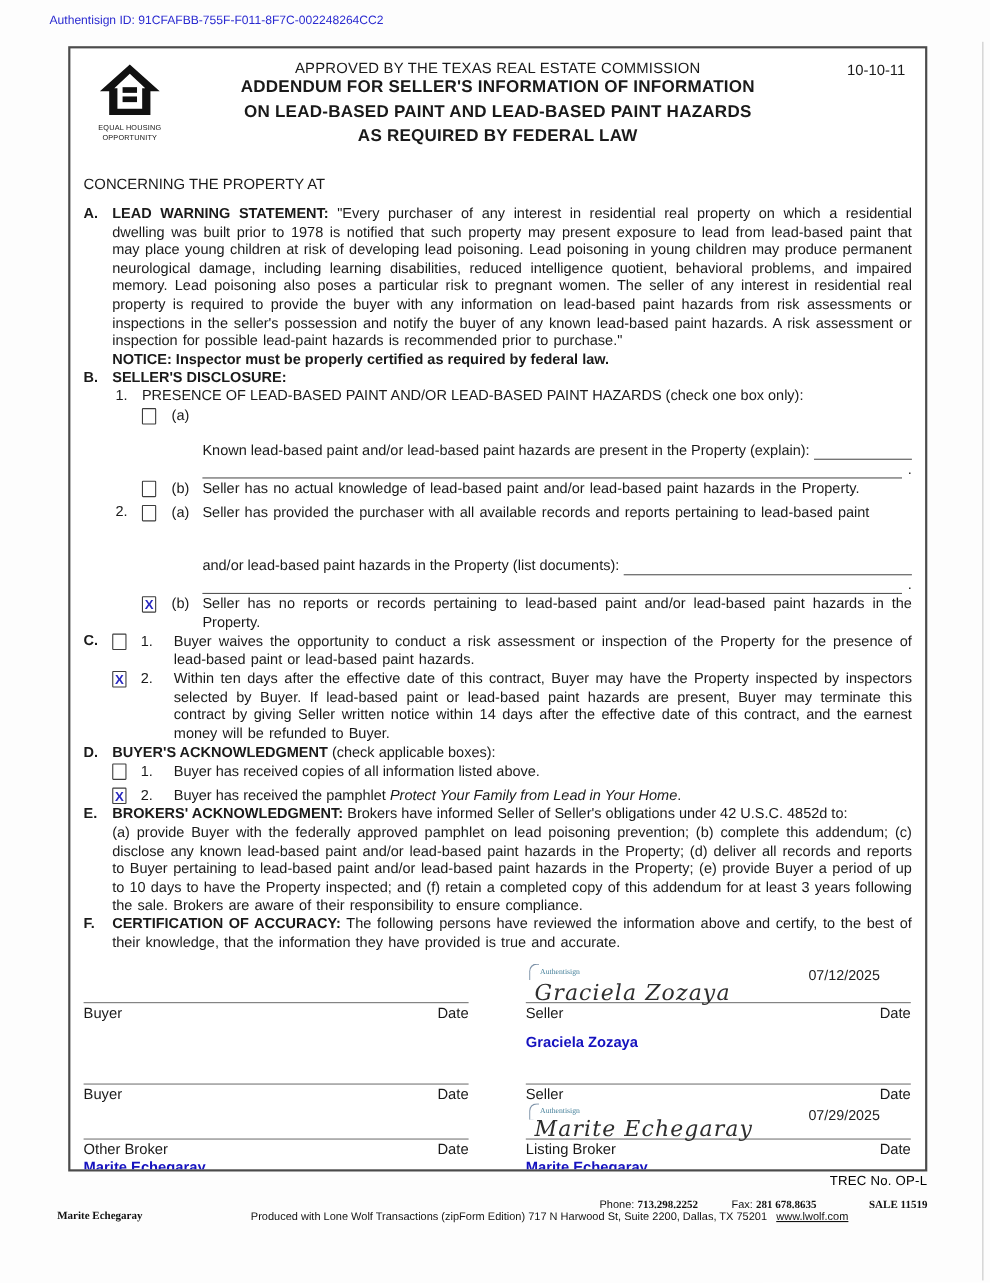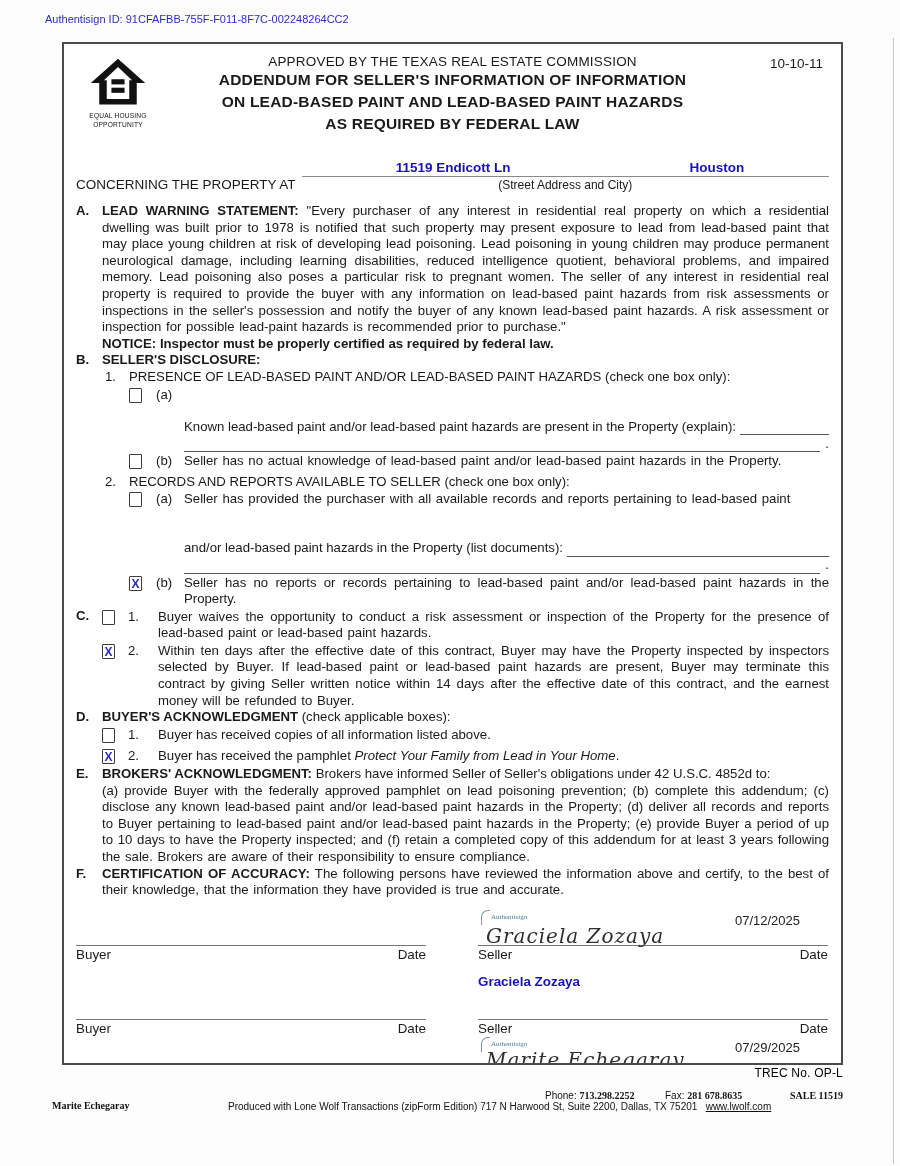--- a/index.html
+++ b/index.html
@@ -112,27 +112,20 @@
     </div>
     <div class="rev-date">10-10-11</div>
     <div class="approved">APPROVED BY THE TEXAS REAL ESTATE COMMISSION</div>
     <div class="title-bold">ADDENDUM FOR SELLER'S INFORMATION OF INFORMATION</div>
     <div class="title-bold">ON LEAD-BASED PAINT AND LEAD-BASED PAINT HAZARDS</div>
     <div class="title-bold">AS REQUIRED BY FEDERAL LAW</div>
   </div>
 
   <div class="prop-row">
     <span class="prop-label">CONCERNING THE PROPERTY AT</span>
-    <span class="prop-fillwrap">
-      <span class="prop-fill">
-        <span class="prop-addr">11519 Endicott Ln</span>
-        <span class="prop-city">Houston</span>
-      </span>
-      <div class="prop-sub">(Street Address and City)</div>
-    </span>
   </div>
 
   <div class="sections">
 
     <div class="sec">
       <span class="sec-letter">A.</span>
       <div>
         <div class="just"><b>LEAD WARNING STATEMENT:</b> <span>"Every purchaser of any interest in residential real property on which a residential dwelling was built prior to 1978 is notified that such property may present exposure to lead from lead-based paint that may place young children at risk of developing lead poisoning. Lead poisoning in young children may produce permanent neurological damage, including learning disabilities, reduced intelligence quotient, behavioral problems, and impaired memory. Lead poisoning also poses a particular risk to pregnant women. The seller of any interest in residential real property is required to provide the buyer with any information on lead-based paint hazards from risk assessments or inspections in the seller's possession and notify the buyer of any known lead-based paint hazards. A risk assessment or inspection for possible lead-paint hazards is recommended prior to purchase."</span></div>
         <div class="bold">NOTICE: Inspector must be properly certified as required by federal law.</div>
       </div>
@@ -163,21 +156,20 @@
             <div class="chkrow">
               <span><span class="cb"></span></span>
               <span>(b)</span>
               <div class="just">Seller has no actual knowledge of lead-based paint and/or lead-based paint hazards in the Property.</div>
             </div>
           </div>
         </div>
         <div class="numrow">
           <span>2.</span>
           <div>
-            <div>RECORDS AND REPORTS AVAILABLE TO SELLER (check one box only):</div>
             <div class="chkrow">
               <span><span class="cb"></span></span>
               <span>(a)</span>
               <div>
                 <div class="just">Seller has provided the purchaser with all available records and reports pertaining to lead-based paint</div>
                 <div class="fillrow">
                   <span class="txt">and/or lead-based paint hazards in the Property (list documents):</span>
                   <span class="fline"></span>
                 </div>
                 <div class="blankline">

